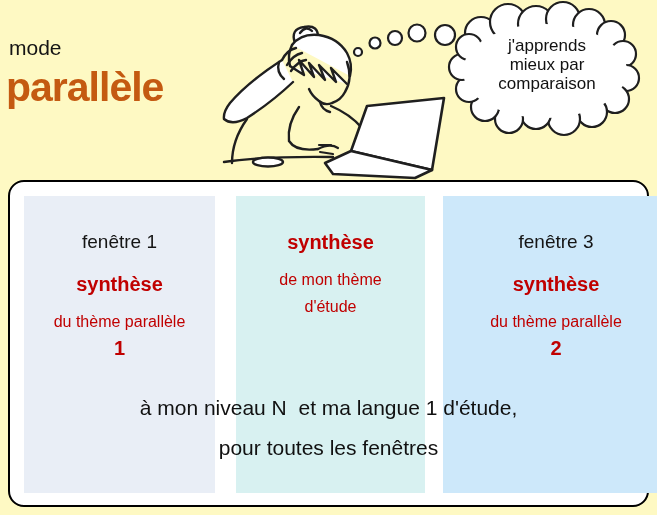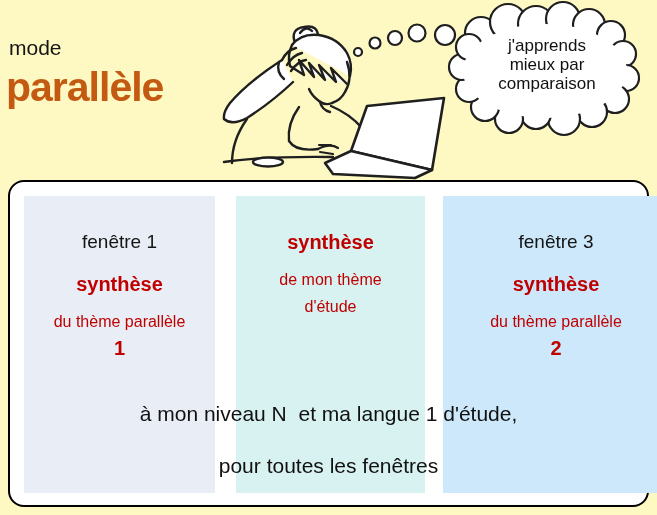--- a/index.html
+++ b/index.html
@@ -38,21 +38,21 @@
   }
   .window.w1{left:14px;width:191px;background:#E9EEF6;}
   .window.w2{left:226px;width:189px;background:#D8F1F1;}
   .window.w3{left:433px;width:226px;background:#CDE8FA;}
   .window-title{font-size:19px;color:#151515;margin-bottom:20px;}
   .window-heading{font-size:20px;font-weight:700;color:#C00000;margin-bottom:12px;}
   .window-detail{font-size:16px;color:#C00000;line-height:27px;white-space:pre-wrap;}
   .window-emphasis{font-size:20px;font-weight:700;color:#C00000;line-height:27px;}
   .footnote{
     position:absolute;left:0;right:0;top:206px;z-index:2;
-    text-align:center;font-size:21px;line-height:52px;color:#111;
+    text-align:center;font-size:21px;line-height:40px;color:#111;
     white-space:pre-wrap;
   }
 </style>
 </head>
 <body>
 
 <div id="stage">
 
   <div class="mode-label">mode</div>
   <div class="mode-value">parallèle</div>

